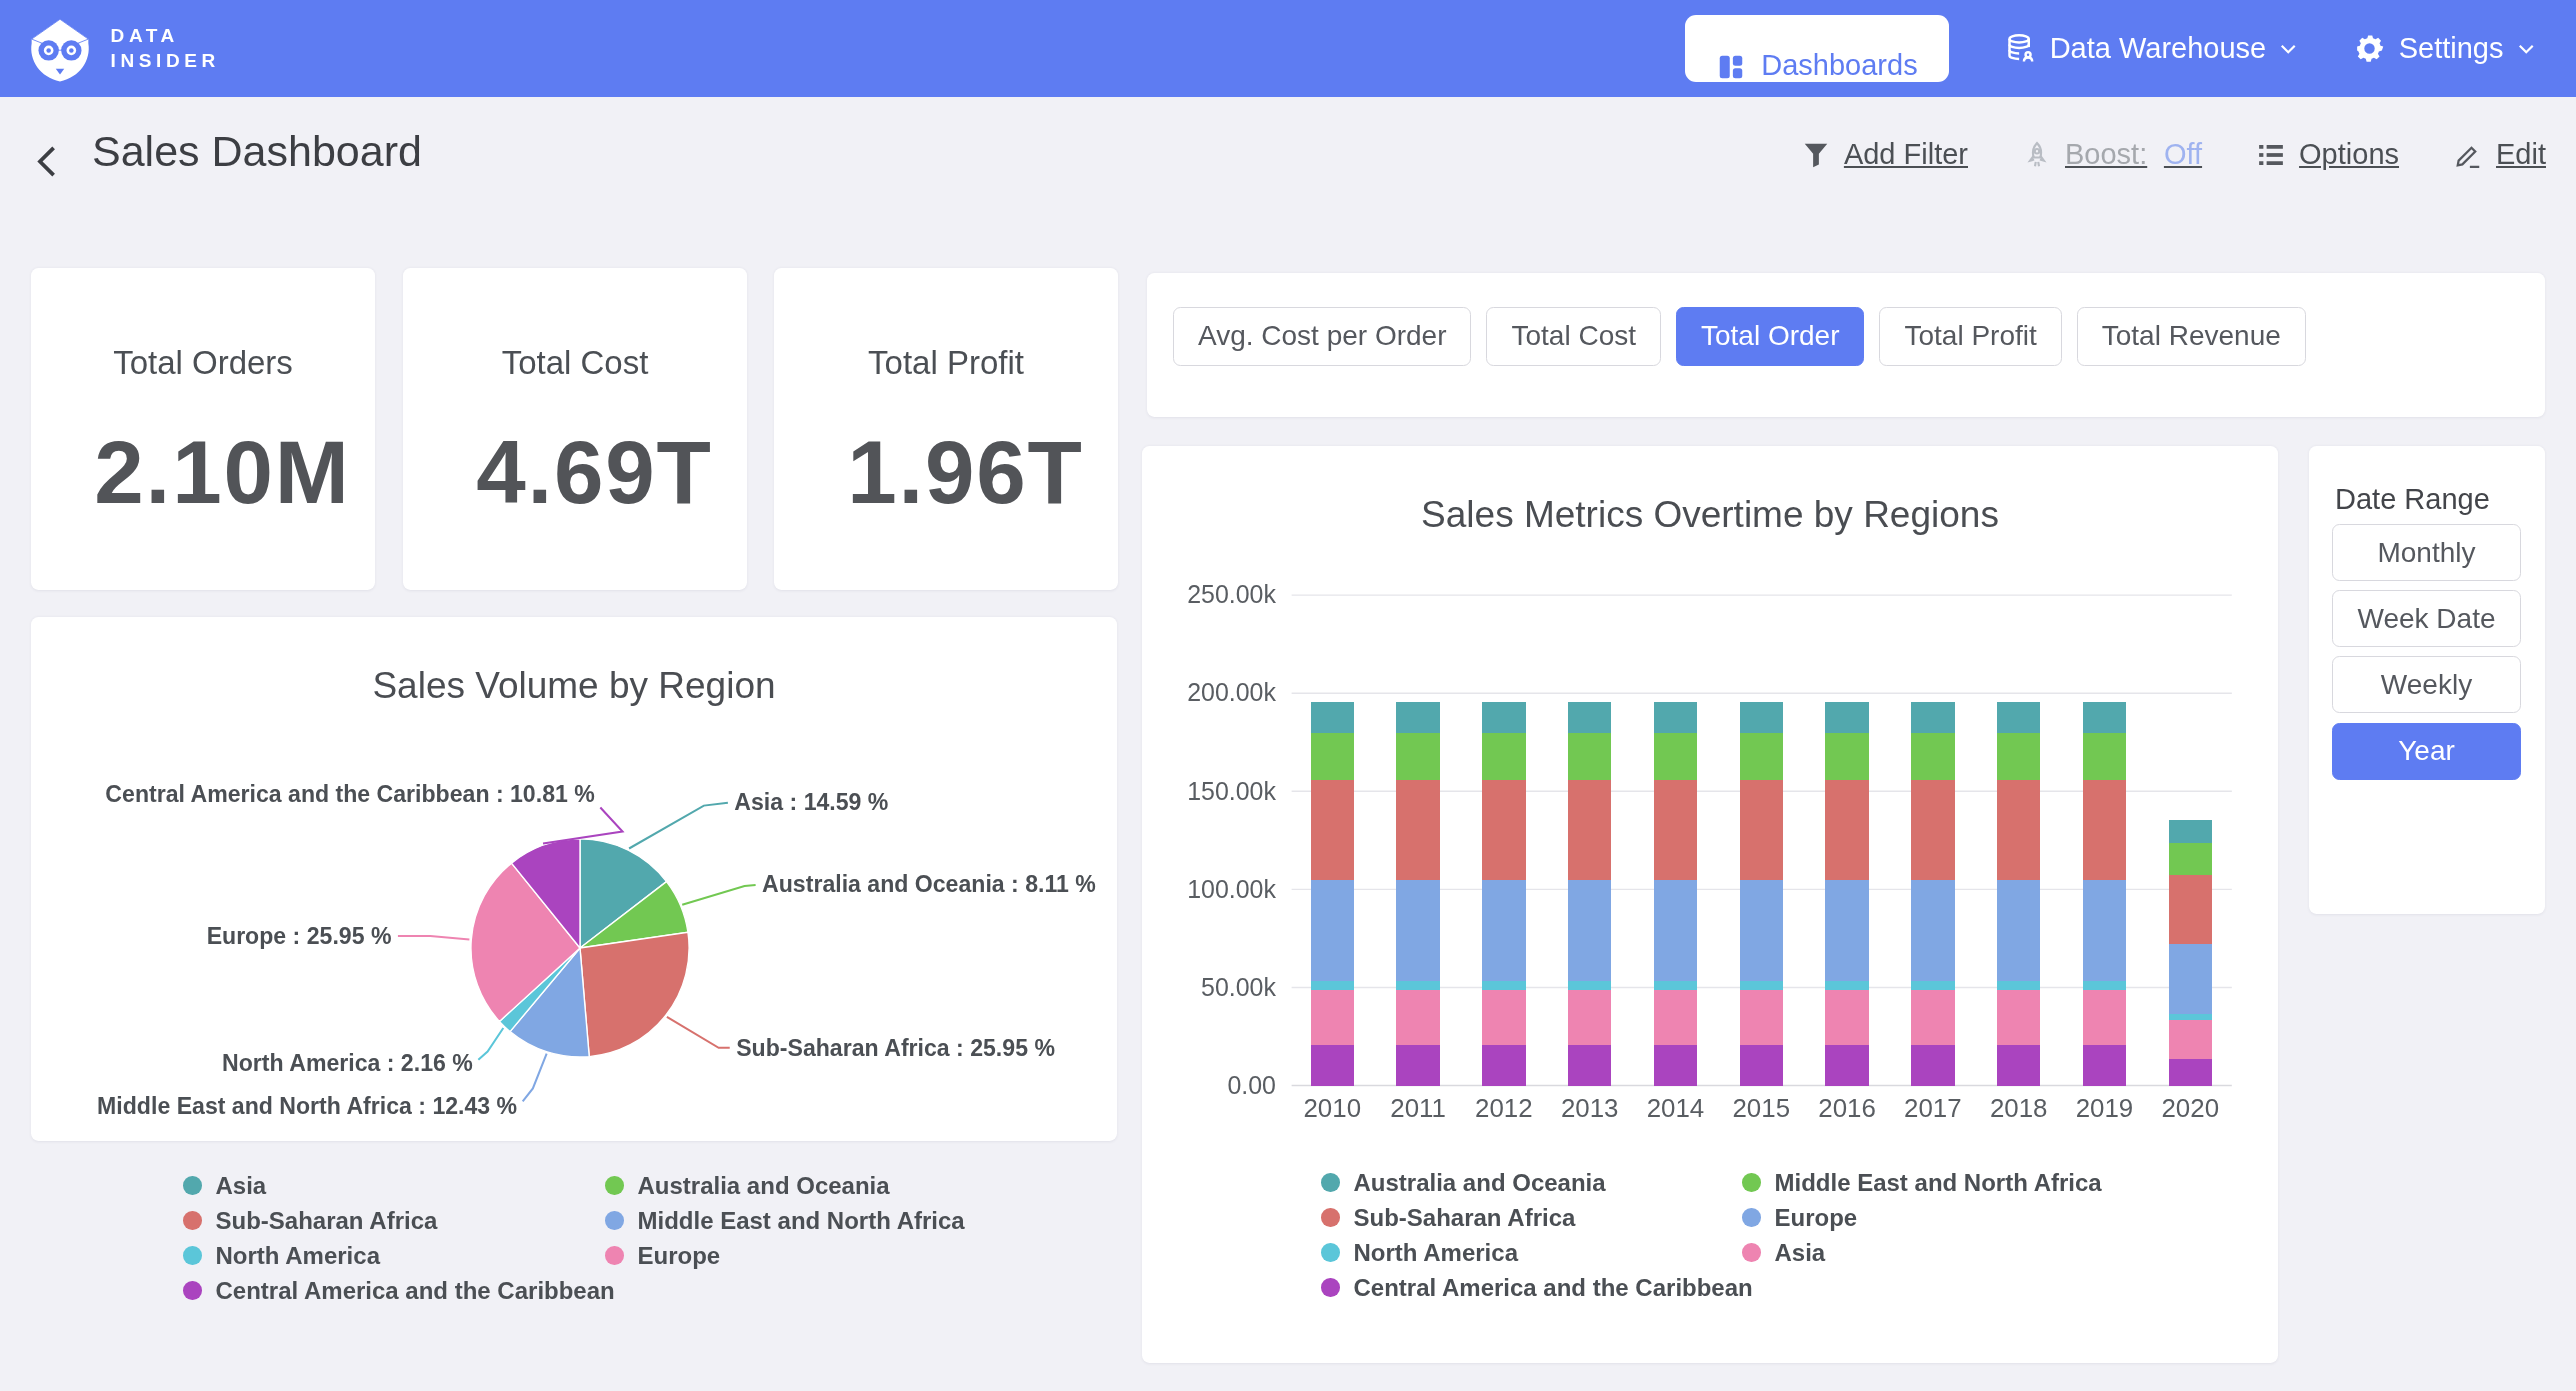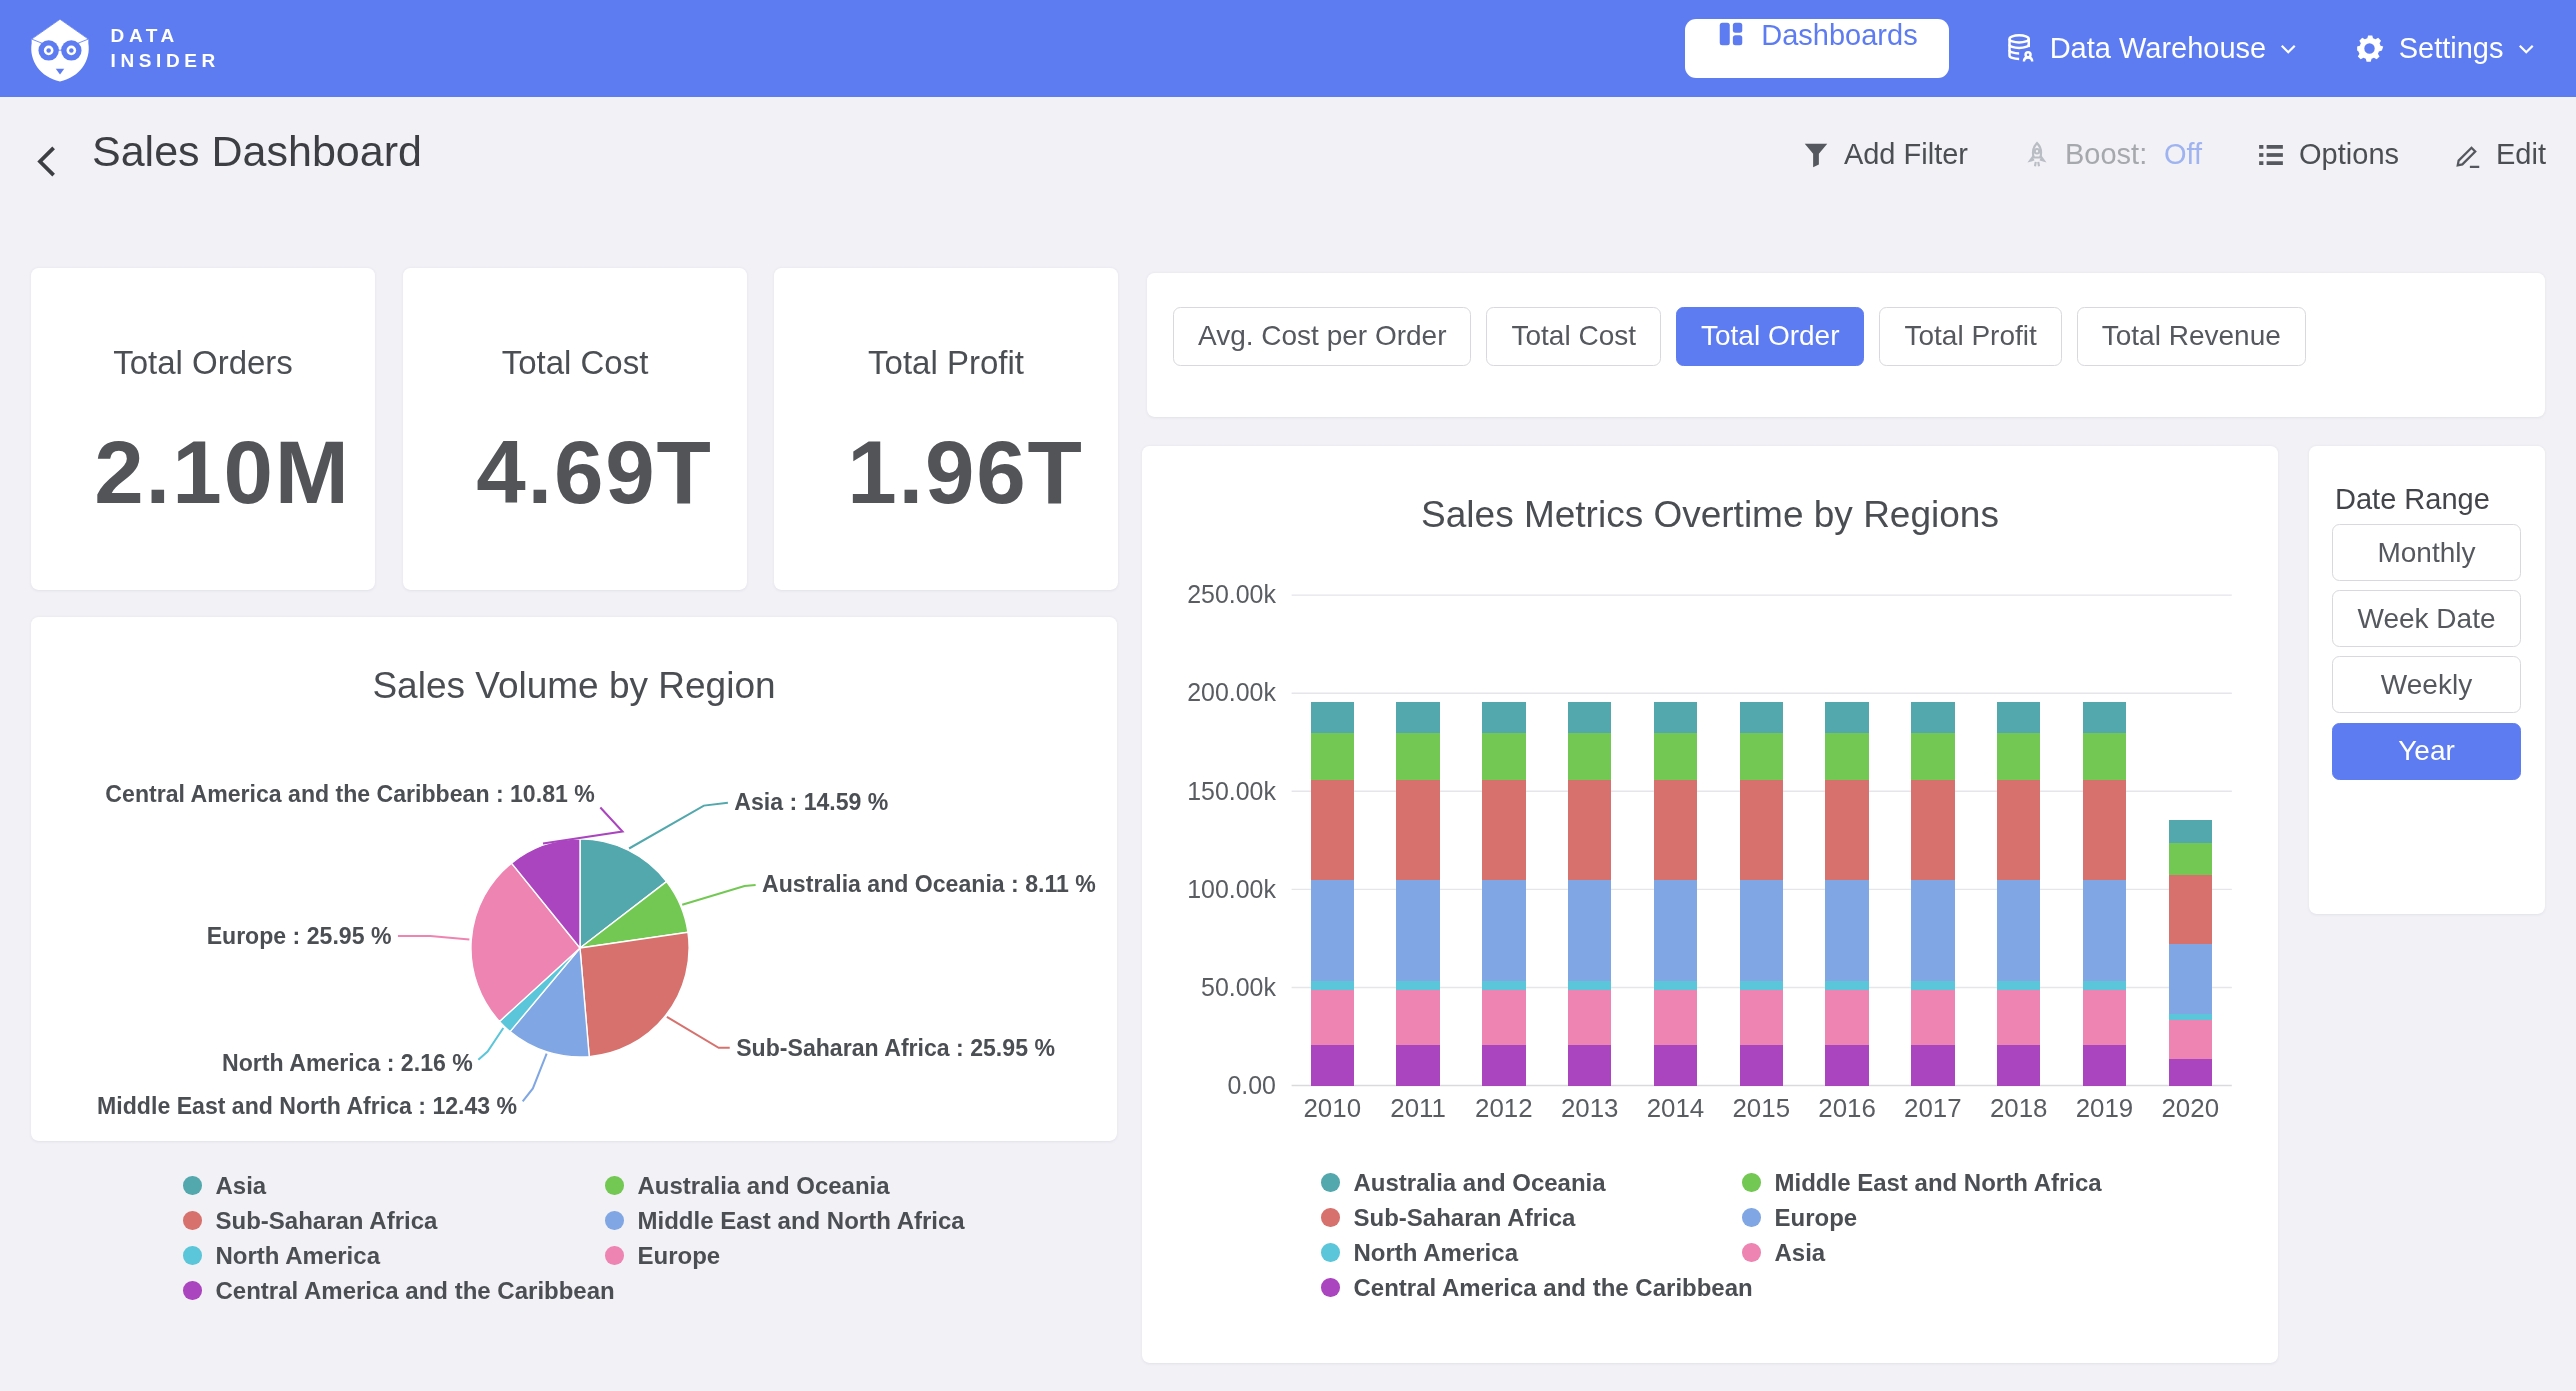--- a/index.html
+++ b/index.html
@@ -6,30 +6,30 @@
     background:#f1f1f6;font-family:"Liberation Sans",sans-serif;}
   *{box-sizing:border-box;}
   svg text{font-family:"Liberation Sans",sans-serif;}
 
   
   .navbar{position:absolute;left:0;top:0;width:2576px;height:97px;background:#5e7cf2;
     display:flex;align-items:center;}
   .logo{display:flex;align-items:center;gap:16.6px;margin-left:26px;}
   .brand{color:#ffffff;font-weight:700;font-size:19px;letter-spacing:4.6px;line-height:1.3;}
   .nav-right{margin-left:auto;display:flex;align-items:center;gap:55px;padding-right:41px;}
-  .nav-pill{background:#fff;border-radius:11px;height:59px;padding:0 31px;display:flex;
-    align-items:flex-start;gap:15px;color:#5e7cf2;font-size:29px;font-weight:500;cursor:pointer;}
+  .nav-pill{background:#fff;border-radius:11px;height:67px;padding:0 31px;display:flex;
+    align-items:flex-end;gap:15px;color:#5e7cf2;font-size:29px;font-weight:500;cursor:pointer;}
   .nav-item{display:flex;align-items:center;gap:13px;color:#fff;font-size:29px;cursor:pointer;}
 
   
   .page-header{position:absolute;left:0;top:97px;width:2576px;height:139px;}
   .back-btn{position:absolute;left:28px;top:44px;width:41px;height:41px;cursor:pointer;}
   .page-title{position:absolute;left:92px;top:30px;font-size:43px;color:#3c3e43;}
   .header-actions{position:absolute;right:30px;top:41px;display:flex;align-items:center;gap:54px;
-    font-size:29px;color:#4b4f54;}
+    font-size:29px;color:#4b4f54;text-decoration:underline;}
   .action{display:flex;align-items:center;gap:13px;cursor:pointer;}
   .boost-label{color:#a5a8ad;}
   .boost-state{color:#9fb3f0;font-weight:500;margin-left:3.7px;}
 
   
   .card{position:absolute;background:#fff;border-radius:7.4px;
     box-shadow:0 0.9px 2.8px rgba(50,50,90,.08);}
   .kpi{width:344px;height:322px;top:268px;text-align:center;}
   .kpi .kpi-label{margin-top:76px;font-size:33px;color:#4b4f54;}
   .kpi .kpi-value{margin-top:39px;font-size:89px;font-weight:700;color:#525458;letter-spacing:1.8px;margin-left:39px;}

